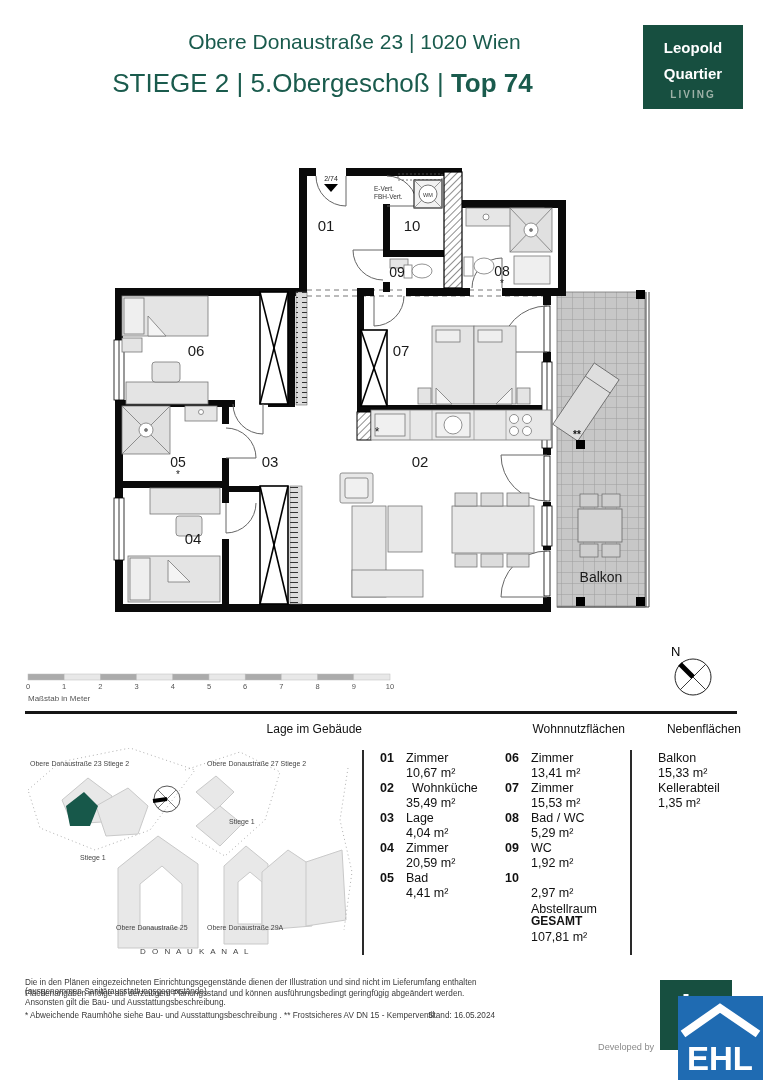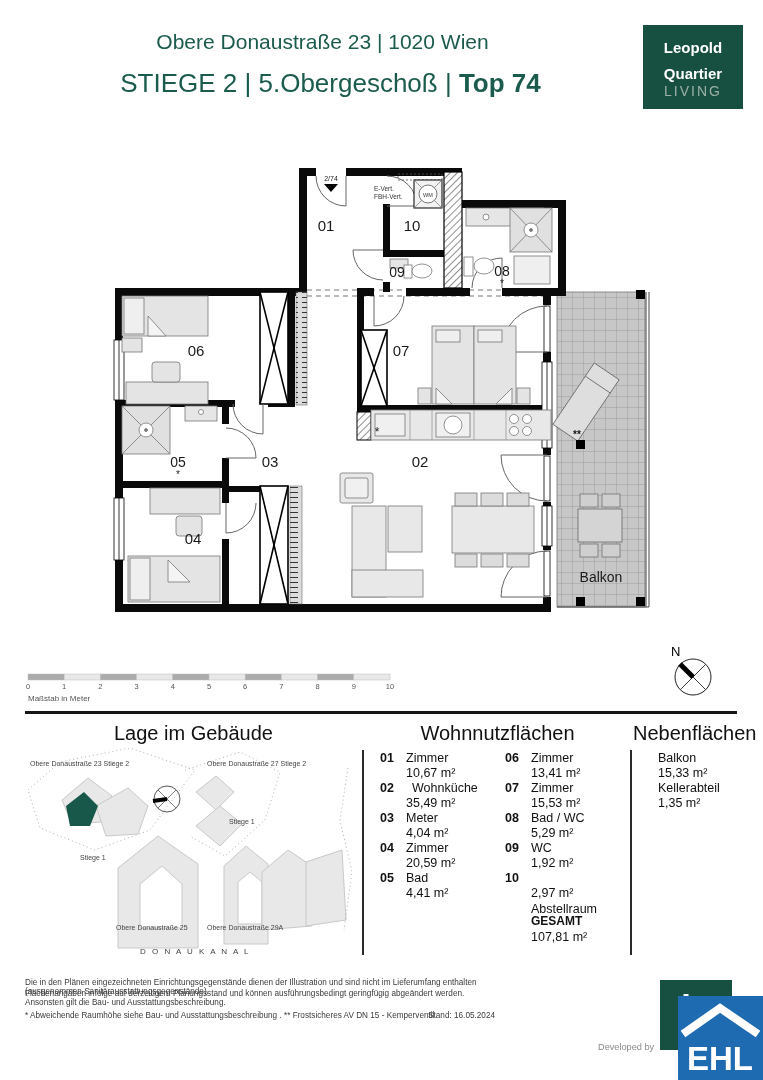--- a/index.html
+++ b/index.html
@@ -1,28 +1,28 @@
 <!DOCTYPE html>
 <html><head>
 <meta charset="utf-8">
 <style>
   html,body{margin:0;padding:0;background:#fff;}
   .page{position:relative;width:763px;height:1080px;background:#fff;overflow:hidden;
         font-family:"Liberation Sans",sans-serif;}
   .abs{position:absolute;}
-  .hdr-addr{left:0;top:30px;width:645px;text-align:center;font-size:21px;color:#1a5b4d;}
-  .hdr-unit{left:8px;top:68px;width:645px;text-align:center;font-size:26px;color:#1a5b4d;}
+  .hdr-addr{left:0;top:30px;width:645px;text-align:center;font-size:21px;color:#1a5b4d;padding-left:32px;}
+  .hdr-unit{left:0;top:68px;width:645px;text-align:center;font-size:26px;color:#1a5b4d;}
   .hdr-unit b{font-weight:bold;}
   .lq-logo{left:643px;top:25px;width:100px;height:84px;background:#174f40;color:#fff;
            text-align:center;}
   .lq-l1{margin-top:14px;font-size:15px;font-weight:bold;line-height:17px;}
-  .lq-l3{margin-top:1px;font-size:14px;letter-spacing:2px;color:#9db1a7;}
+  .lq-l3{margin-top:7px;font-size:10px;letter-spacing:2px;color:#9db1a7;font-weight:bold;}
   .divider{left:25px;top:711px;width:712px;height:3px;background:#161616;}
   .vline{width:2px;background:#2a2a2a;}
-  .sec-title{top:722px;text-align:center;font-size:20px;color:#111;}
+  .sec-title{top:722px;text-align:right;font-size:12px;color:#111;}
   .num{font-weight:bold;font-size:12.5px;color:#111;}
   .nm{font-size:12.5px;color:#111;}
   .ar{font-size:12.5px;color:#111;}
   .foot{font-size:8.2px;color:#3a3a3a;width:470px;}
   .devby{font-size:9.2px;color:#8a8a8a;}
   svg text{font-family:"Liberation Sans",sans-serif;}
 </style>
 </head>
 <body>
 
@@ -372,21 +372,21 @@
   </svg>
 
   <div>
     <div class="abs num" style="left:380px;top:751px">01</div>
     <div class="abs nm" style="left:406px;top:751px">Zimmer</div>
     <div class="abs ar" style="left:406px;top:766px">10,67 m²</div>
     <div class="abs num" style="left:380px;top:781px">02</div>
     <div class="abs nm" style="left:412px;top:781px">Wohnküche</div>
     <div class="abs ar" style="left:406px;top:796px">35,49 m²</div>
     <div class="abs num" style="left:380px;top:811px">03</div>
-    <div class="abs nm" style="left:406px;top:811px">Meter</div>
+    <div class="abs nm" style="left:406px;top:811px">Lage</div>
     <div class="abs ar" style="left:406px;top:826px">4,04 m²</div>
     <div class="abs num" style="left:380px;top:841px">04</div>
     <div class="abs nm" style="left:406px;top:841px">Zimmer</div>
     <div class="abs ar" style="left:406px;top:856px">20,59 m²</div>
     <div class="abs num" style="left:380px;top:871px">05</div>
     <div class="abs nm" style="left:406px;top:871px">Bad</div>
     <div class="abs ar" style="left:406px;top:886px">4,41 m²</div>
 
     <div class="abs num" style="left:505px;top:751px">06</div>
     <div class="abs nm" style="left:531px;top:751px">Zimmer</div>

